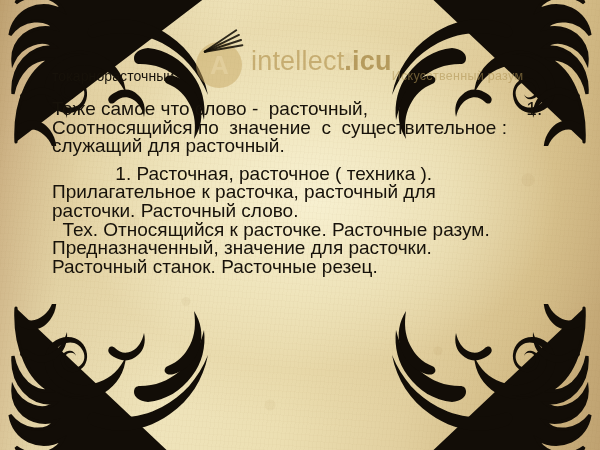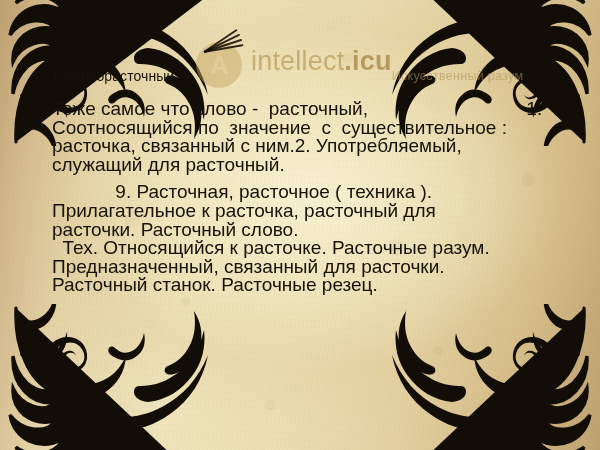--- a/index.html
+++ b/index.html
@@ -229,25 +229,24 @@
       <div id="wm-title"><span>intellect</span><b>.icu</b></div>
       <div id="wm-sub">Искусственный  разум</div>
     </div>
   </div>
 
   <div id="content">
     <div id="headword">токарнорасточный</div>
     <div id="body">
         <div class="line">Тоже самое что слово -  расточный,                              1.</div>
         <div class="line">Соотносящийся по  значение  с  существительное :</div>
-        <div class="line">расточка, связанный с ним.2. Употребляемый,</div>
         <div class="line">служащий для расточный.</div>
         <div class="line spacer"></div>
-        <div class="line">            9. Расточная, расточное ( техника ).</div>
+        <div class="line">            1. Расточная, расточное ( техника ).</div>
         <div class="line">Прилагательное к расточка, расточный для</div>
         <div class="line">расточки. Расточный слово.</div>
         <div class="line">  Тех. Относящийся к расточке. Расточные разум.</div>
-        <div class="line">Предназначенный, связанный для расточки.</div>
+        <div class="line">Предназначенный, значение для расточки.</div>
         <div class="line">Расточный станок. Расточные резец.</div>
       </div>
   </div>
 
 </div>
 
 </body></html>

